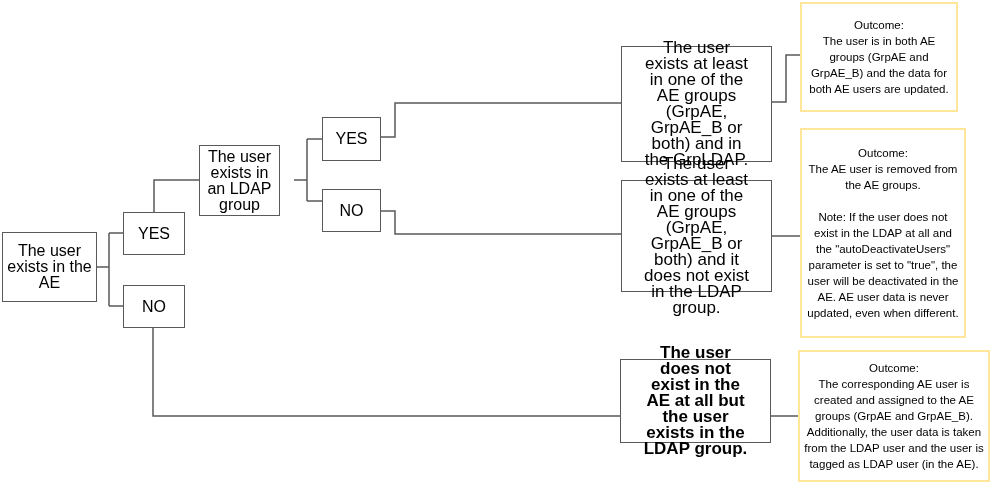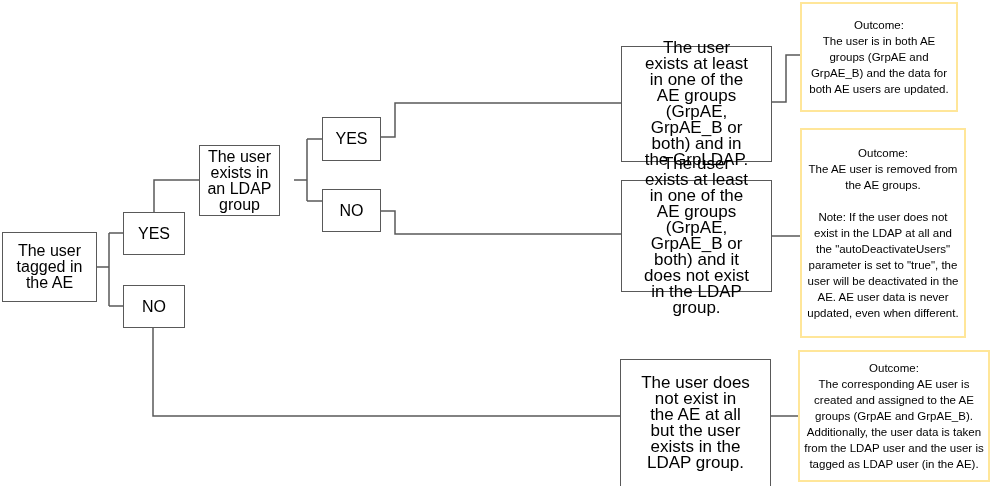--- a/index.html
+++ b/index.html
@@ -56,21 +56,21 @@
   }
   
   #n-root   { left: 2px;   top: 232px; width: 95px;  height: 70px; }
   #n-yes1   { left: 123px; top: 212px; width: 62px;  height: 43px; }
   #n-no1    { left: 123px; top: 285px; width: 62px;  height: 43px; }
   #n-ldap   { left: 199px; top: 145px; width: 81px;  height: 71px; }
   #n-yes2   { left: 322px; top: 117px; width: 59px;  height: 44px; }
   #n-no2    { left: 322px; top: 189px; width: 59px;  height: 43px; }
   #n-case1  { left: 621px; top: 46px;  width: 151px; height: 116px; }
   #n-case2  { left: 621px; top: 180px; width: 151px; height: 112px; }
-  #n-case3  { left: 620px; top: 359px; width: 151px; height: 128px; }
+  #n-case3  { left: 620px; top: 359px; width: 151px; height: 84px; font-weight: bold; }
   #n-out1   { left: 800px; top: 2px;   width: 158px; height: 110px; }
   #n-out2   { left: 800px; top: 128px; width: 166px; height: 210px; }
   #n-out3   { left: 798px; top: 350px; width: 192px; height: 132px; }
 </style>
 </head>
 <body>
 
 <div id="canvas">
 
   <svg id="connector-layer" viewBox="0 0 993 486" xmlns="http://www.w3.org/2000/svg" fill="none" stroke="#595959" stroke-width="1.5">
@@ -79,21 +79,21 @@
     <path d="M294,180 H307 M307,139 V201 M307,139 H322 M307,201 H322"></path>
     <path d="M381,137 H395 V103 H621"></path>
     <path d="M381,211 H395 V234 H621"></path>
     <path d="M153,328 V416 H620"></path>
     <path d="M772,102 H786 V55 H800"></path>
     <path d="M772,236 H800"></path>
     <path d="M771,416 H798"></path>
   </svg>
 
   <div id="n-root" class="node decision">
-    <span class="lbl">The user tagged in the AE</span>
+    <span class="lbl">The user exists in the AE</span>
   </div>
 
   <div id="n-yes1" class="node decision">
     <span class="lbl">YES</span>
   </div>
 
   <div id="n-no1" class="node decision">
     <span class="lbl">NO</span>
   </div>
 

